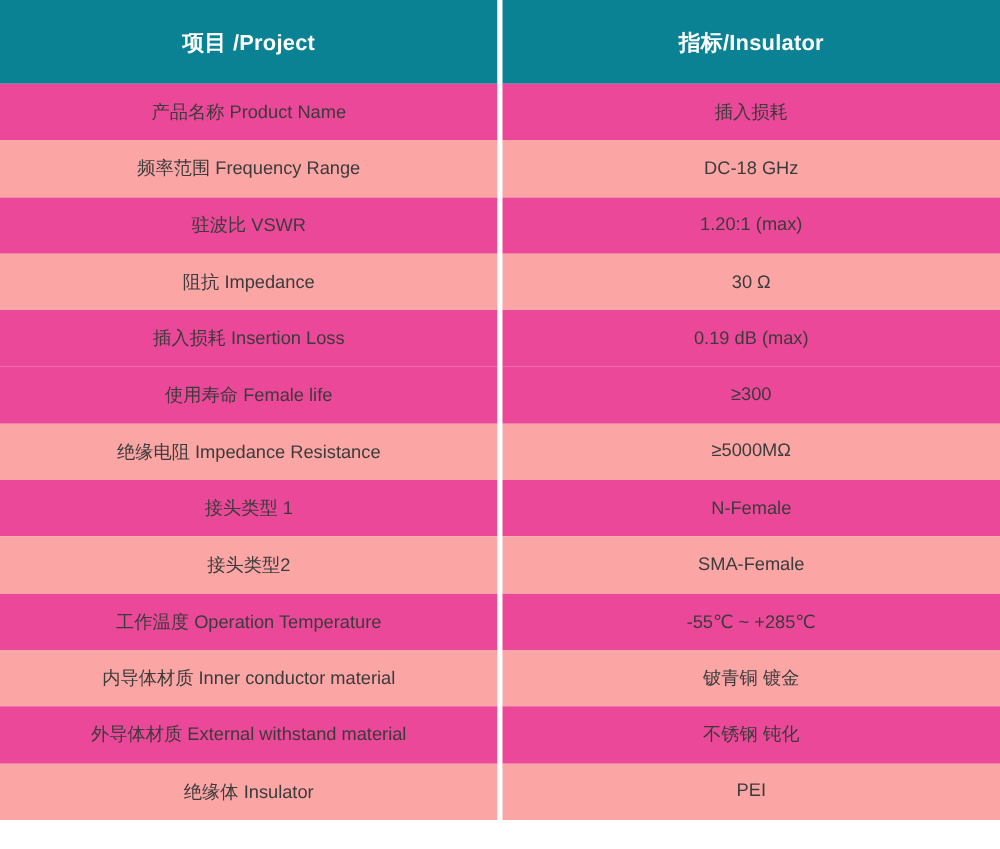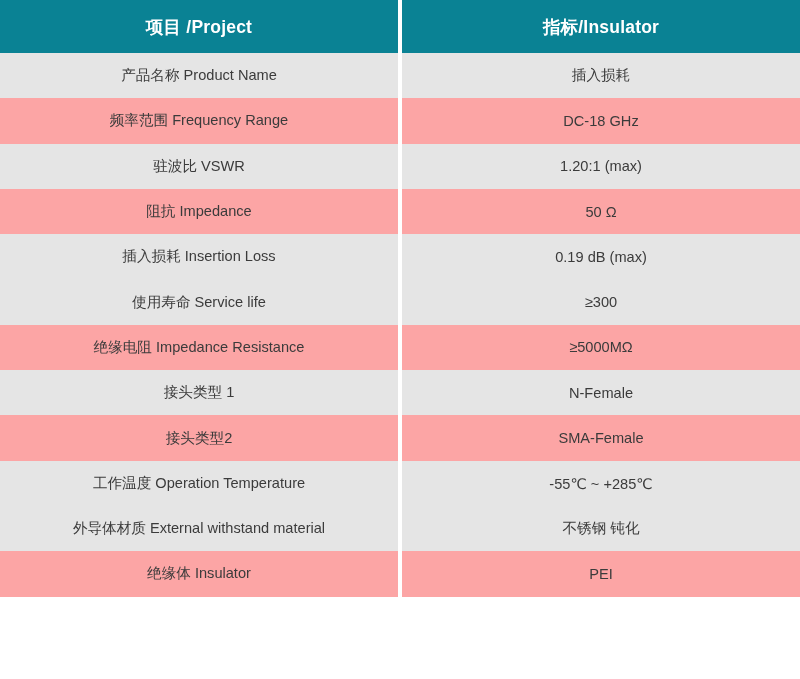--- a/index.html
+++ b/index.html
@@ -24,42 +24,42 @@
   .spec-table col.col-ind     { width: 398px; }
 
   thead th {
     height: 45px;
     background: #0a8294;
     color: #ffffff;
     font-size: 17.5px;
     font-weight: bold;
     text-align: center;
     vertical-align: middle;
-    padding: 4px;
+    padding: 11px;
     letter-spacing: 0.2px;
   }
   thead th.gap-cell {
     background: #ffffff;
   }
 
   tbody td {
     height: 45.3px;
     padding: 0 8px;
     text-align: center;
     vertical-align: middle;
     font-size: 14.6px;
     color: #3b3b3b;
     white-space: nowrap;
     overflow: hidden;
   }
   tbody td.gap-cell {
     background: #ffffff !important;
     padding: 0;
   }
-  tbody tr.row-light td { background: #e5e5e5; }
+  tbody tr.row-light td { background: #ec4899; }
   tbody tr.row-tint  td { background: #fca5a5; }
 </style>
 </head>
 <body>
 
 <table class="spec-table">
   <colgroup>
     <col class="col-project">
     <col class="col-gap">
     <col class="col-ind">
@@ -83,29 +83,29 @@
         <td>DC-18 GHz</td>
       </tr>
       <tr class="row-light">
         <td>驻波比 VSWR</td>
         <td class="gap-cell"></td>
         <td>1.20:1 (max)</td>
       </tr>
       <tr class="row-tint">
         <td>阻抗 Impedance</td>
         <td class="gap-cell"></td>
-        <td>50 Ω</td>
+        <td>30 Ω</td>
       </tr>
       <tr class="row-light">
         <td>插入损耗 Insertion Loss</td>
         <td class="gap-cell"></td>
         <td>0.19 dB (max)</td>
       </tr>
       <tr class="row-light">
-        <td>使用寿命 Service life</td>
+        <td>使用寿命 Female life</td>
         <td class="gap-cell"></td>
         <td>≥300</td>
       </tr>
       <tr class="row-tint">
         <td>绝缘电阻 Impedance Resistance</td>
         <td class="gap-cell"></td>
         <td>≥5000MΩ</td>
       </tr>
       <tr class="row-light">
         <td>接头类型 1</td>
@@ -115,20 +115,25 @@
       <tr class="row-tint">
         <td>接头类型2</td>
         <td class="gap-cell"></td>
         <td>SMA-Female</td>
       </tr>
       <tr class="row-light">
         <td>工作温度 Operation Temperature</td>
         <td class="gap-cell"></td>
         <td>-55℃ ~ +285℃</td>
       </tr>
+      <tr class="row-tint">
+        <td>内导体材质 Inner conductor material</td>
+        <td class="gap-cell"></td>
+        <td>铍青铜 镀金</td>
+      </tr>
       <tr class="row-light">
         <td>外导体材质 External withstand material</td>
         <td class="gap-cell"></td>
         <td>不锈钢 钝化</td>
       </tr>
       <tr class="row-tint">
         <td>绝缘体 Insulator</td>
         <td class="gap-cell"></td>
         <td>PEI</td>
       </tr>

